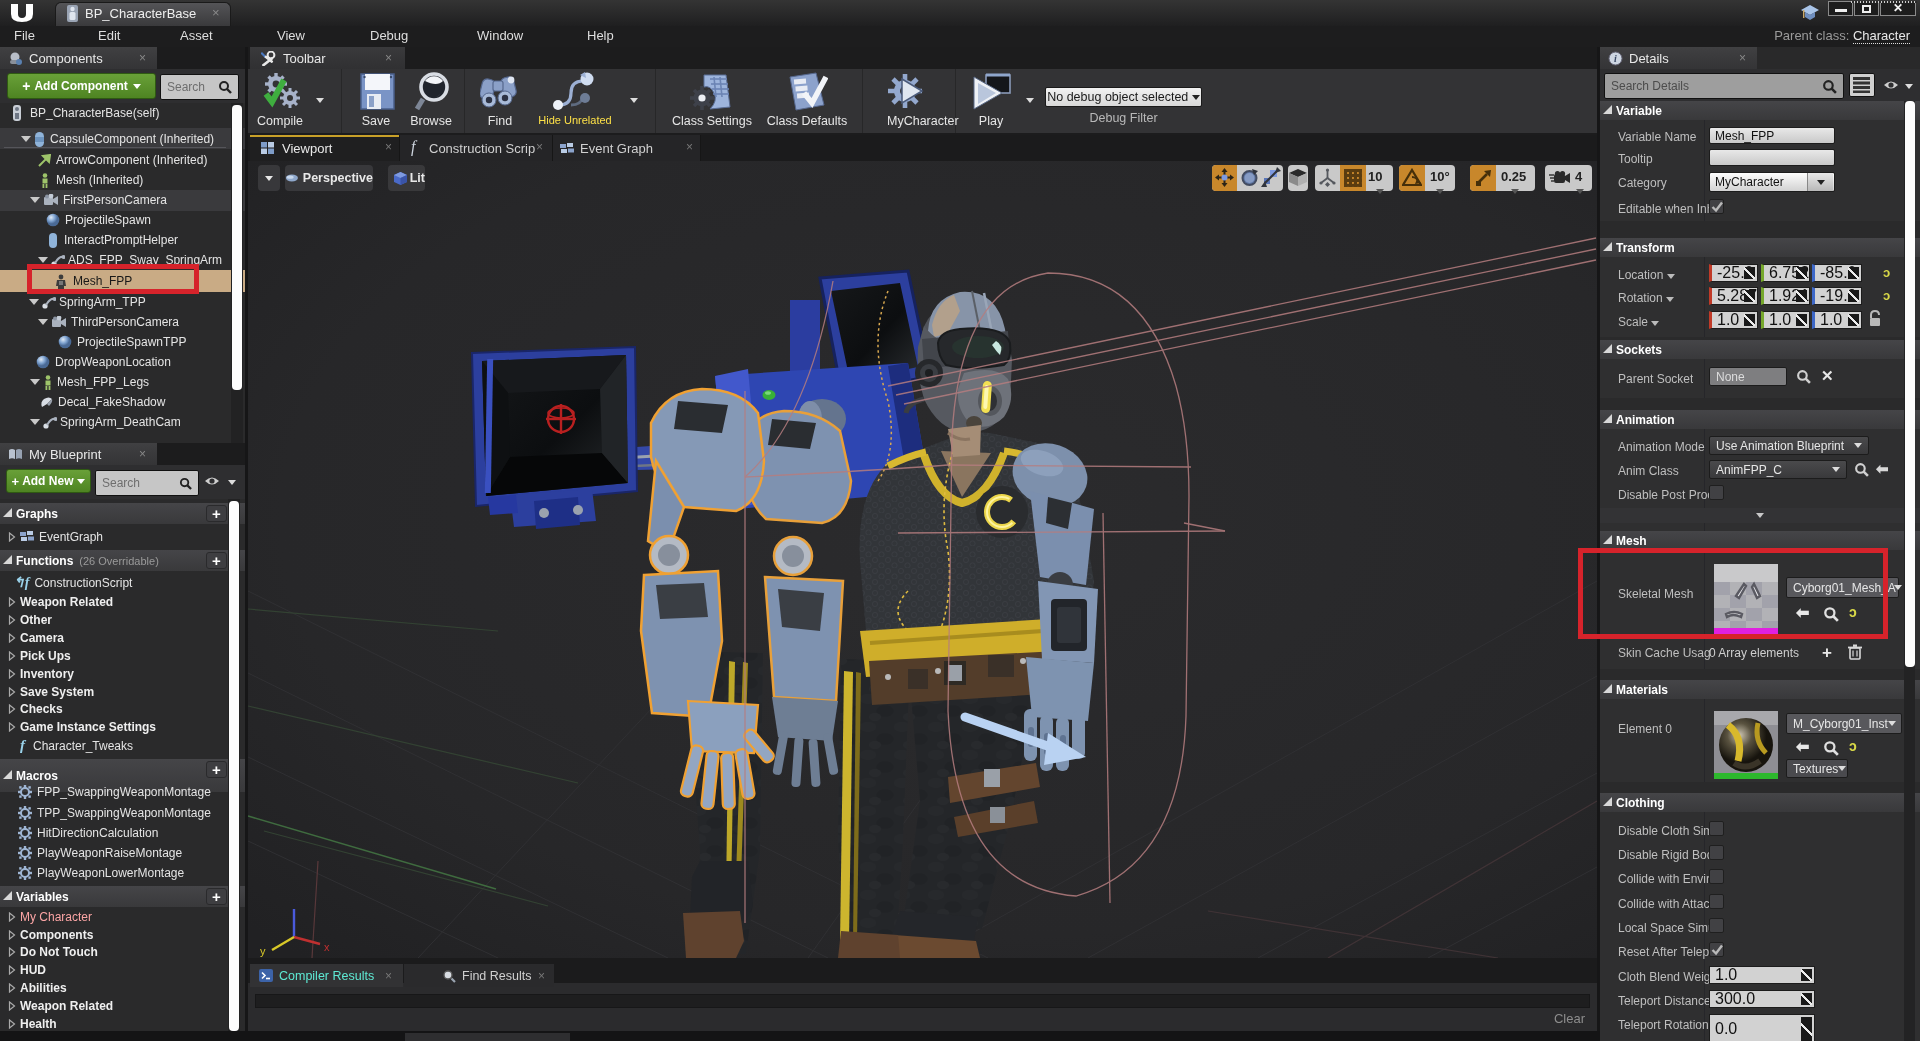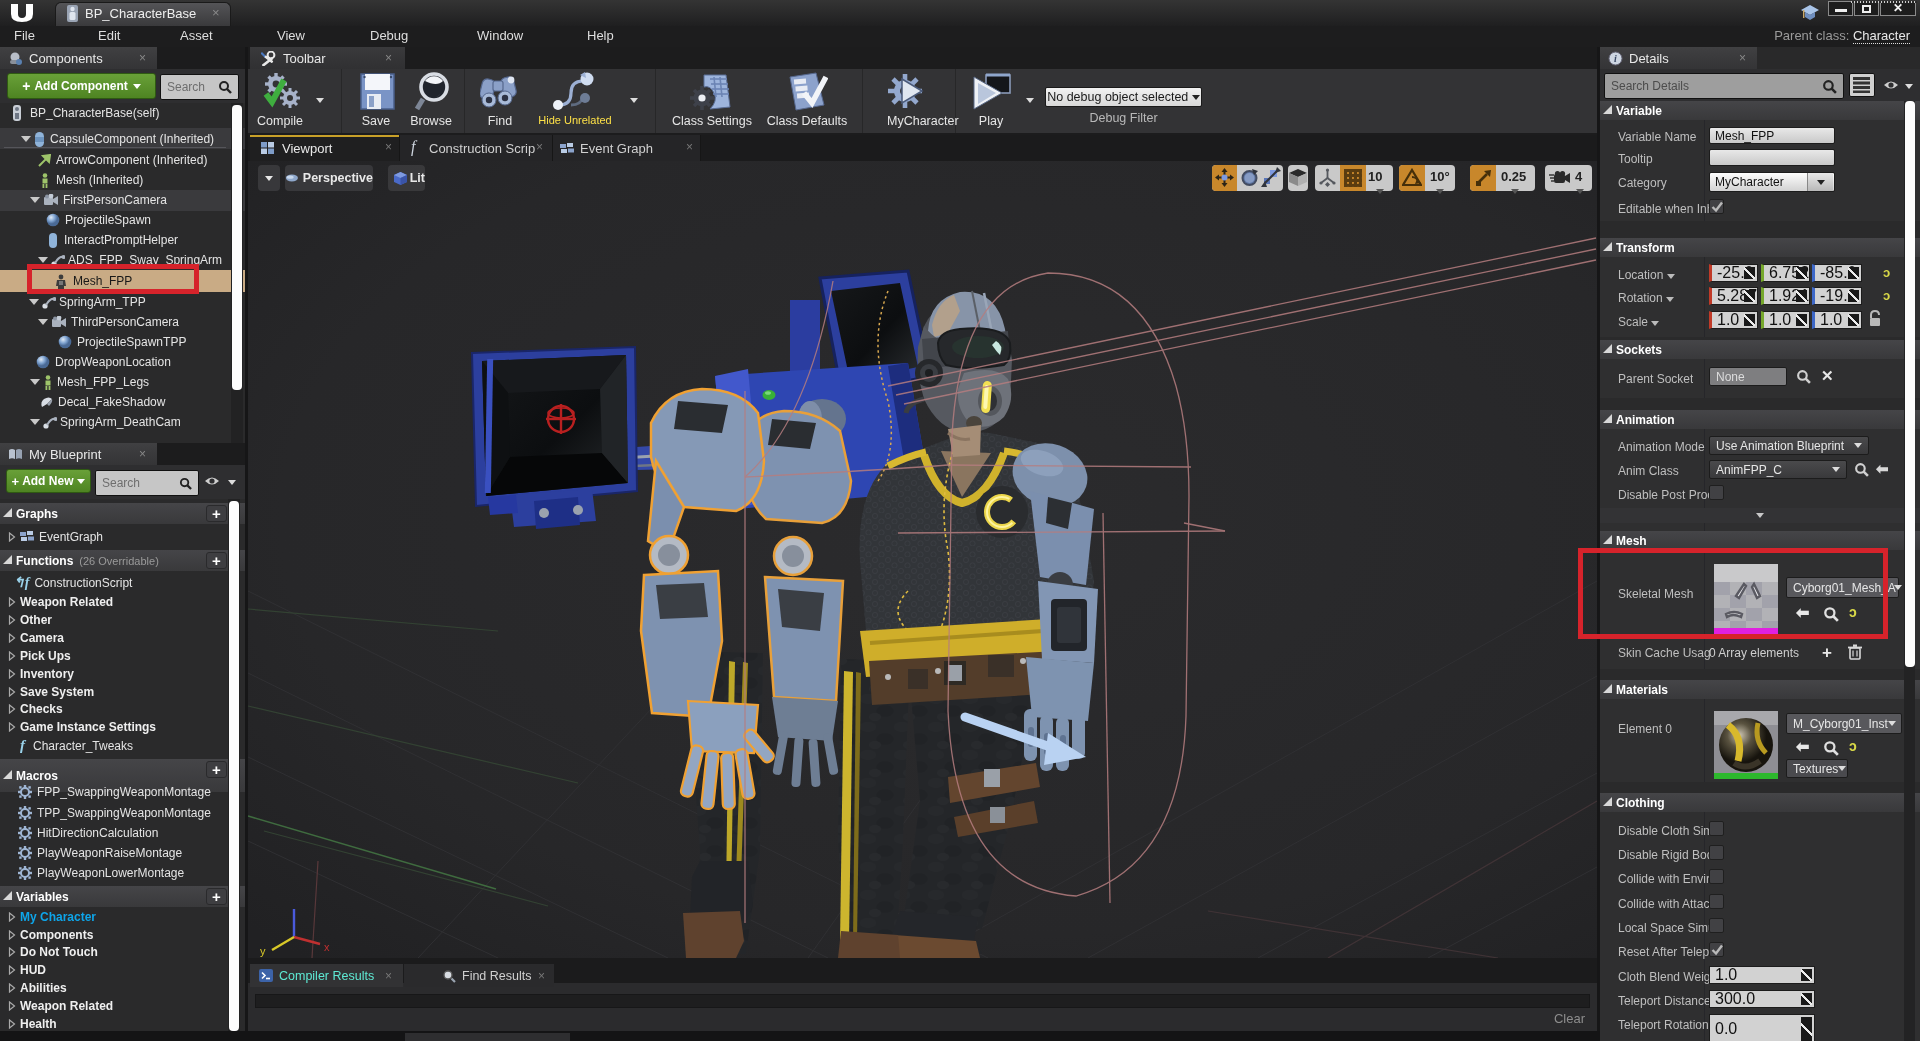--- a/index.html
+++ b/index.html
@@ -305,21 +305,21 @@
             <rect x="5.8" y="11" width="2.4" height="3"></rect>
             <rect x="0" y="5.8" width="3" height="2.4"></rect>
             <rect x="11" y="5.8" width="3" height="2.4"></rect>
             <rect x="1.2" y="1.2" width="2.4" height="2.4"></rect>
             <rect x="10.4" y="1.2" width="2.4" height="2.4"></rect>
             <rect x="1.2" y="10.4" width="2.4" height="2.4"></rect>
             <rect x="10.4" y="10.4" width="2.4" height="2.4"></rect>
           </g>
         </svg><span style="width:5px"></span>PlayWeaponLowerMontage</div>
     <div class="hdr" style="position:absolute;top:387px;left:0;width:245px;height:21px"><span class="tri"></span>Variables<span class="plus" style="top:2px">+</span></div>
-    <div class="row" style="top:409px;height:18px;font-weight:bold;color:#0ea5e9"><span style="width:8px"></span><svg width="8" height="10" viewBox="0 0 8 10" style="margin-right:4px">
+    <div class="row" style="top:409px;height:18px;font-weight:normal;color:#fca5a5"><span style="width:8px"></span><svg width="8" height="10" viewBox="0 0 8 10" style="margin-right:4px">
           <path d="M1.5,1 L6.5,5 L1.5,9 Z" fill="none" stroke="#aaa" stroke-width="1.2"></path>
         </svg>My Character</div>
     <div class="row" style="top:427px;height:18px;font-weight:bold;color:#efefef"><span style="width:8px"></span><svg width="8" height="10" viewBox="0 0 8 10" style="margin-right:4px">
           <path d="M1.5,1 L6.5,5 L1.5,9 Z" fill="none" stroke="#aaa" stroke-width="1.2"></path>
         </svg>Components</div>
     <div class="row" style="top:444px;height:18px;font-weight:bold;color:#efefef"><span style="width:8px"></span><svg width="8" height="10" viewBox="0 0 8 10" style="margin-right:4px">
           <path d="M1.5,1 L6.5,5 L1.5,9 Z" fill="none" stroke="#aaa" stroke-width="1.2"></path>
         </svg>Do Not Touch</div>
     <div class="row" style="top:462px;height:18px;font-weight:bold;color:#efefef"><span style="width:8px"></span><svg width="8" height="10" viewBox="0 0 8 10" style="margin-right:4px">
           <path d="M1.5,1 L6.5,5 L1.5,9 Z" fill="none" stroke="#aaa" stroke-width="1.2"></path>

